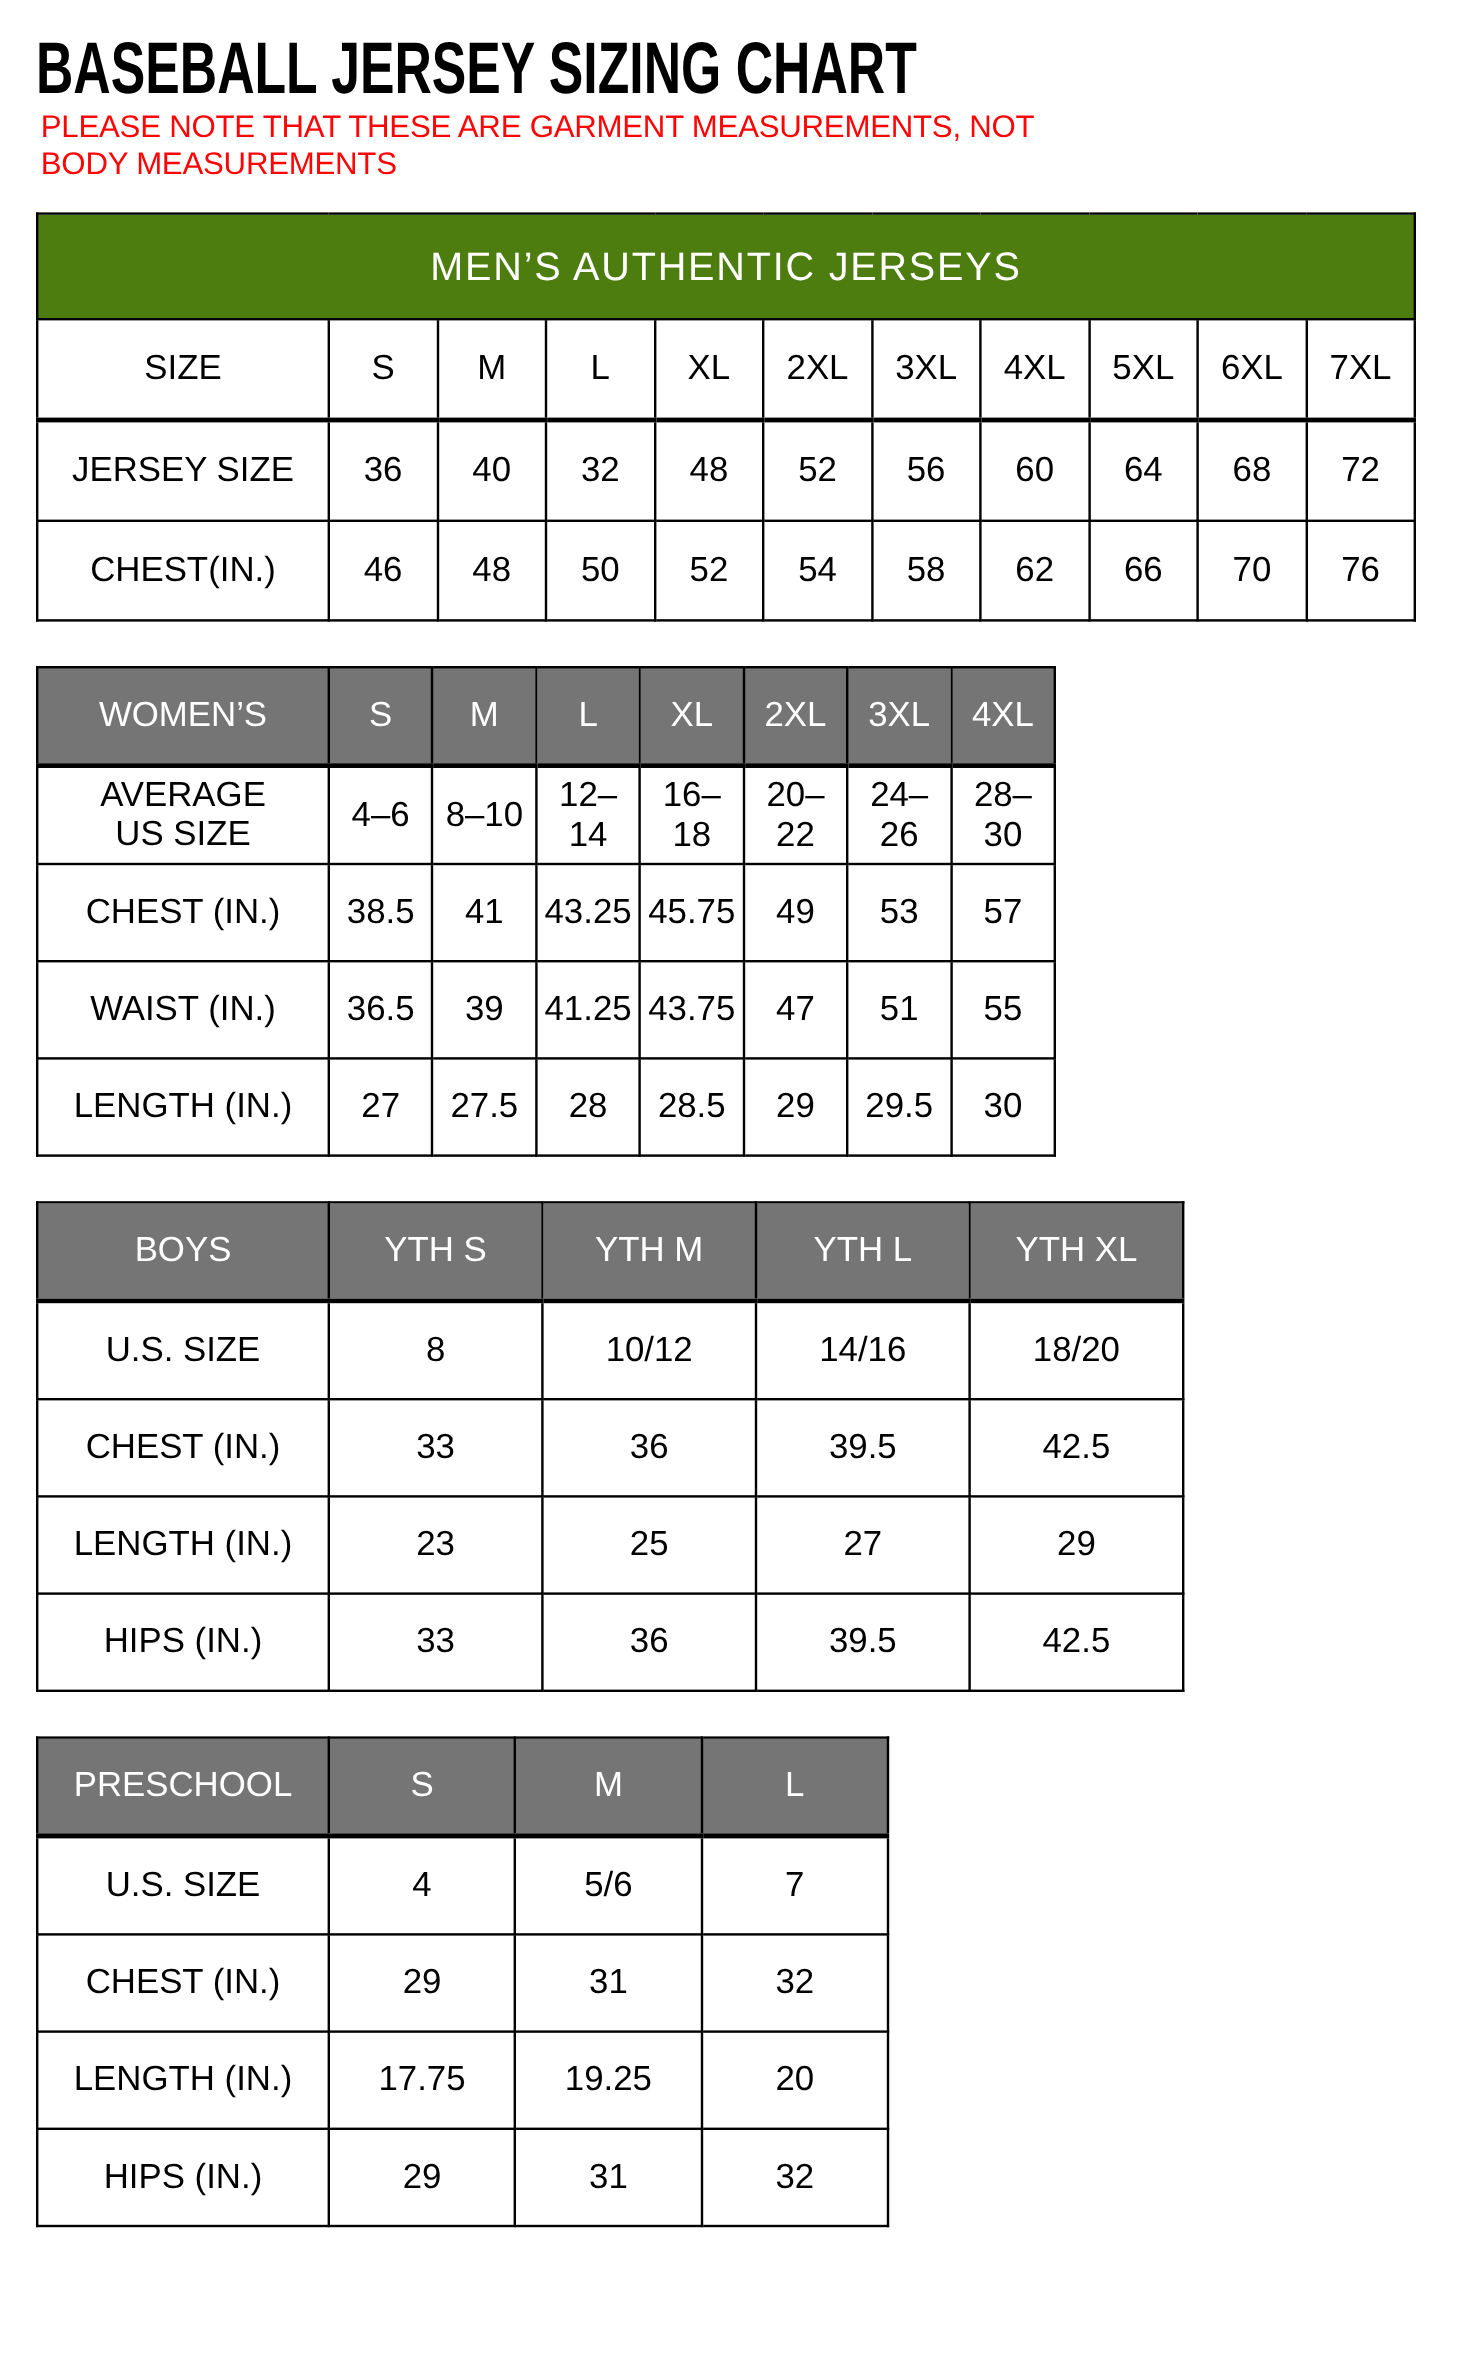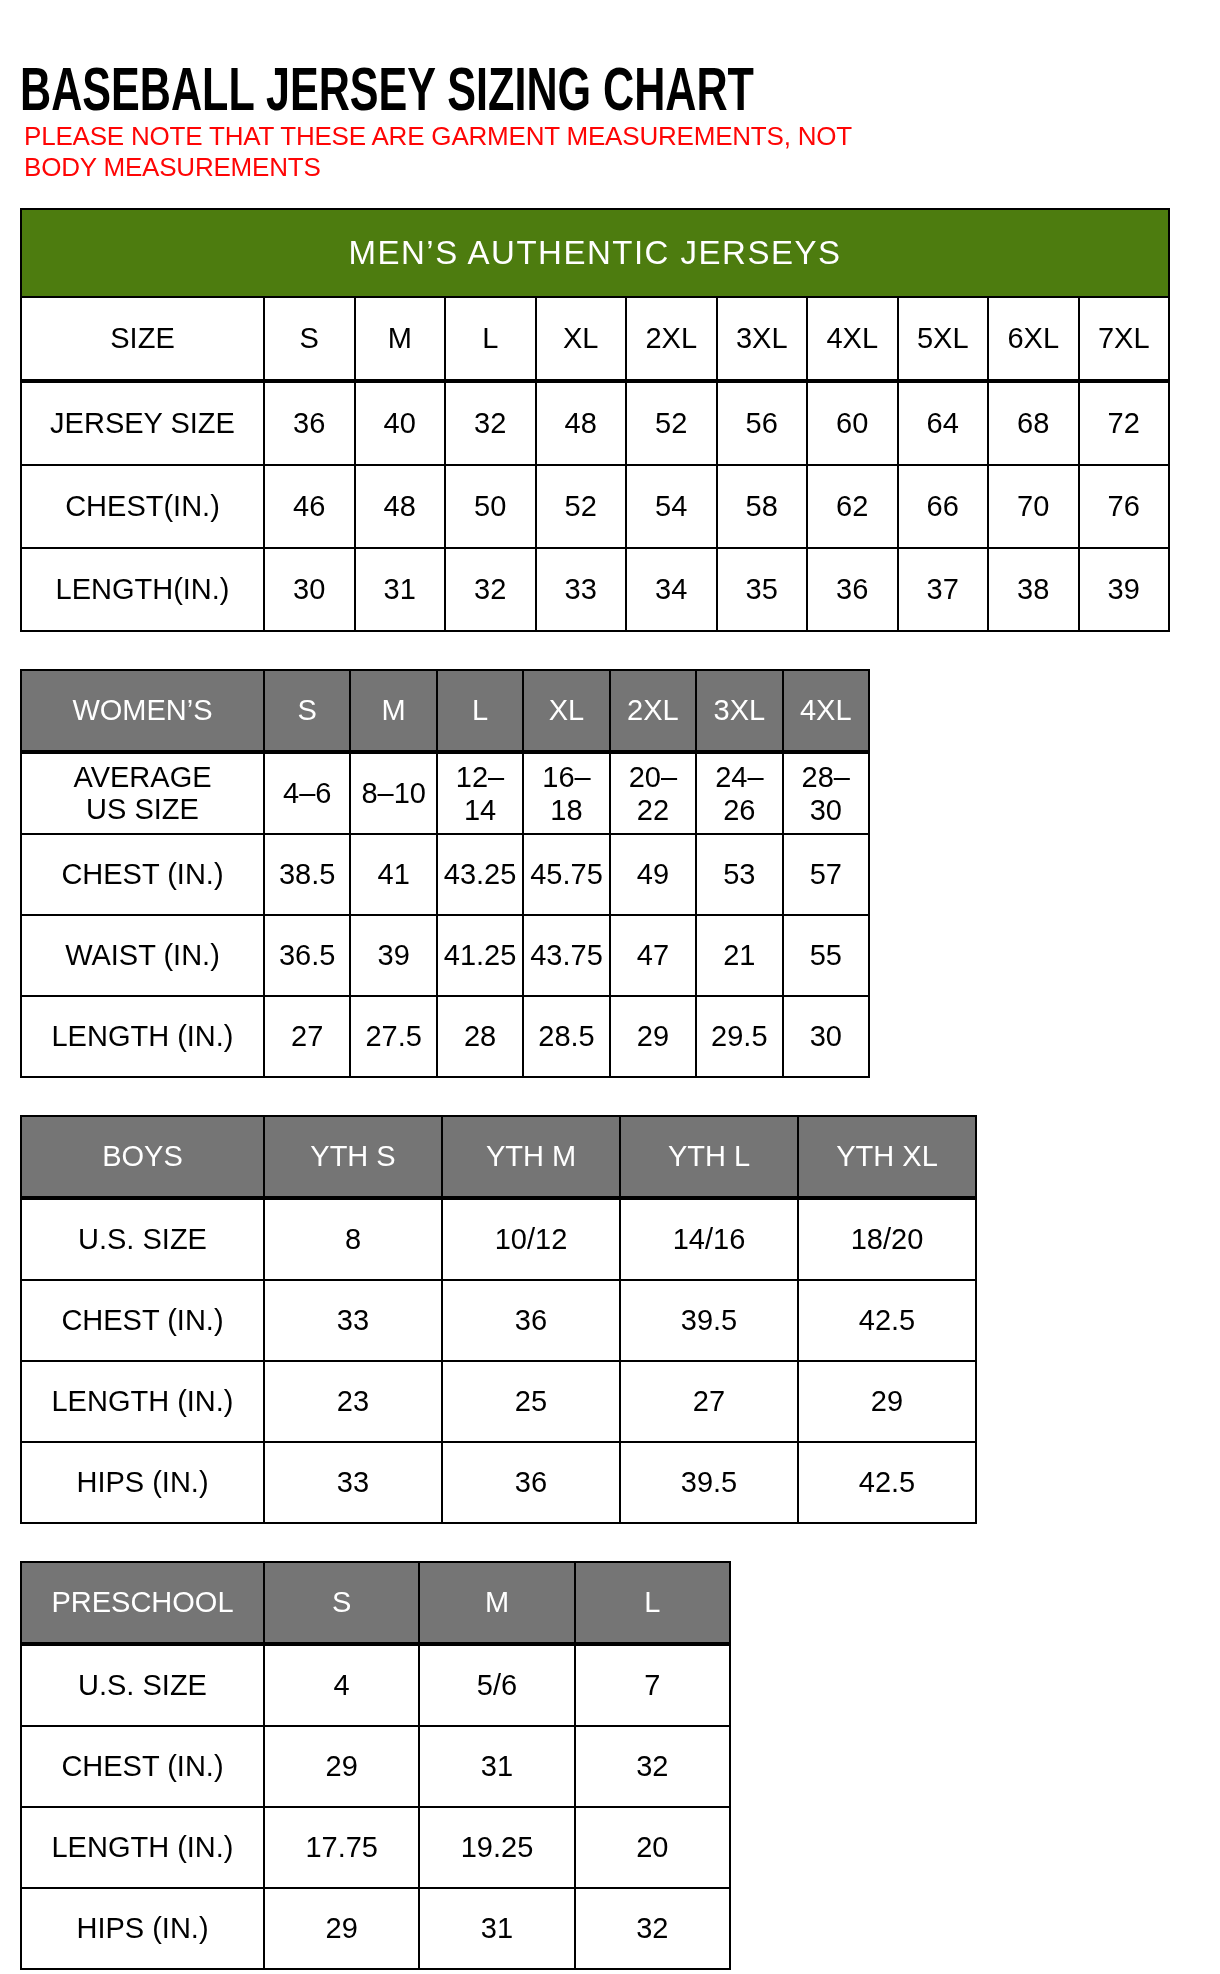--- a/index.html
+++ b/index.html
@@ -2,21 +2,21 @@
 <html><head>
 <meta charset="utf-8">
 <style>
   html,body{margin:0;padding:0;background:#ffffff;}
   body{
     width:1220px;height:1974px;
     font-family:"Liberation Sans", sans-serif;
     color:#000;
     overflow:hidden;
   }
-  .page{padding:26px 30px 0 20px;margin-top:31px;}
+  .page{padding:26px 30px 0 30px;}
 
   
   .page-title{
     margin:4px 0 14px 0;
     font-size:49px;
     font-weight:bold;
     white-space:nowrap;
     display:inline-block;
     transform:scale(0.88,1.24);
     transform-origin:0 50%;
@@ -139,33 +139,20 @@
           <td>48</td>
           <td>50</td>
           <td>52</td>
           <td>54</td>
           <td>58</td>
           <td>62</td>
           <td>66</td>
           <td>70</td>
           <td>76</td>
         </tr>
-        <tr>
-          <td class="row-label">LENGTH(IN.)</td>
-          <td>30</td>
-          <td>31</td>
-          <td>32</td>
-          <td>33</td>
-          <td>34</td>
-          <td>35</td>
-          <td>36</td>
-          <td>37</td>
-          <td>38</td>
-          <td>39</td>
-        </tr>
       </tbody>
     </table>
 
   <table class="tbl tbl-womens gray-head">
       <colgroup>
         <col class="label">
         <col>
         <col>
         <col>
         <col>
@@ -207,21 +194,21 @@
           <td>53</td>
           <td>57</td>
         </tr>
         <tr>
           <td class="row-label">WAIST (IN.)</td>
           <td>36.5</td>
           <td>39</td>
           <td>41.25</td>
           <td>43.75</td>
           <td>47</td>
-          <td>21</td>
+          <td>51</td>
           <td>55</td>
         </tr>
         <tr>
           <td class="row-label">LENGTH (IN.)</td>
           <td>27</td>
           <td>27.5</td>
           <td>28</td>
           <td>28.5</td>
           <td>29</td>
           <td>29.5</td>

